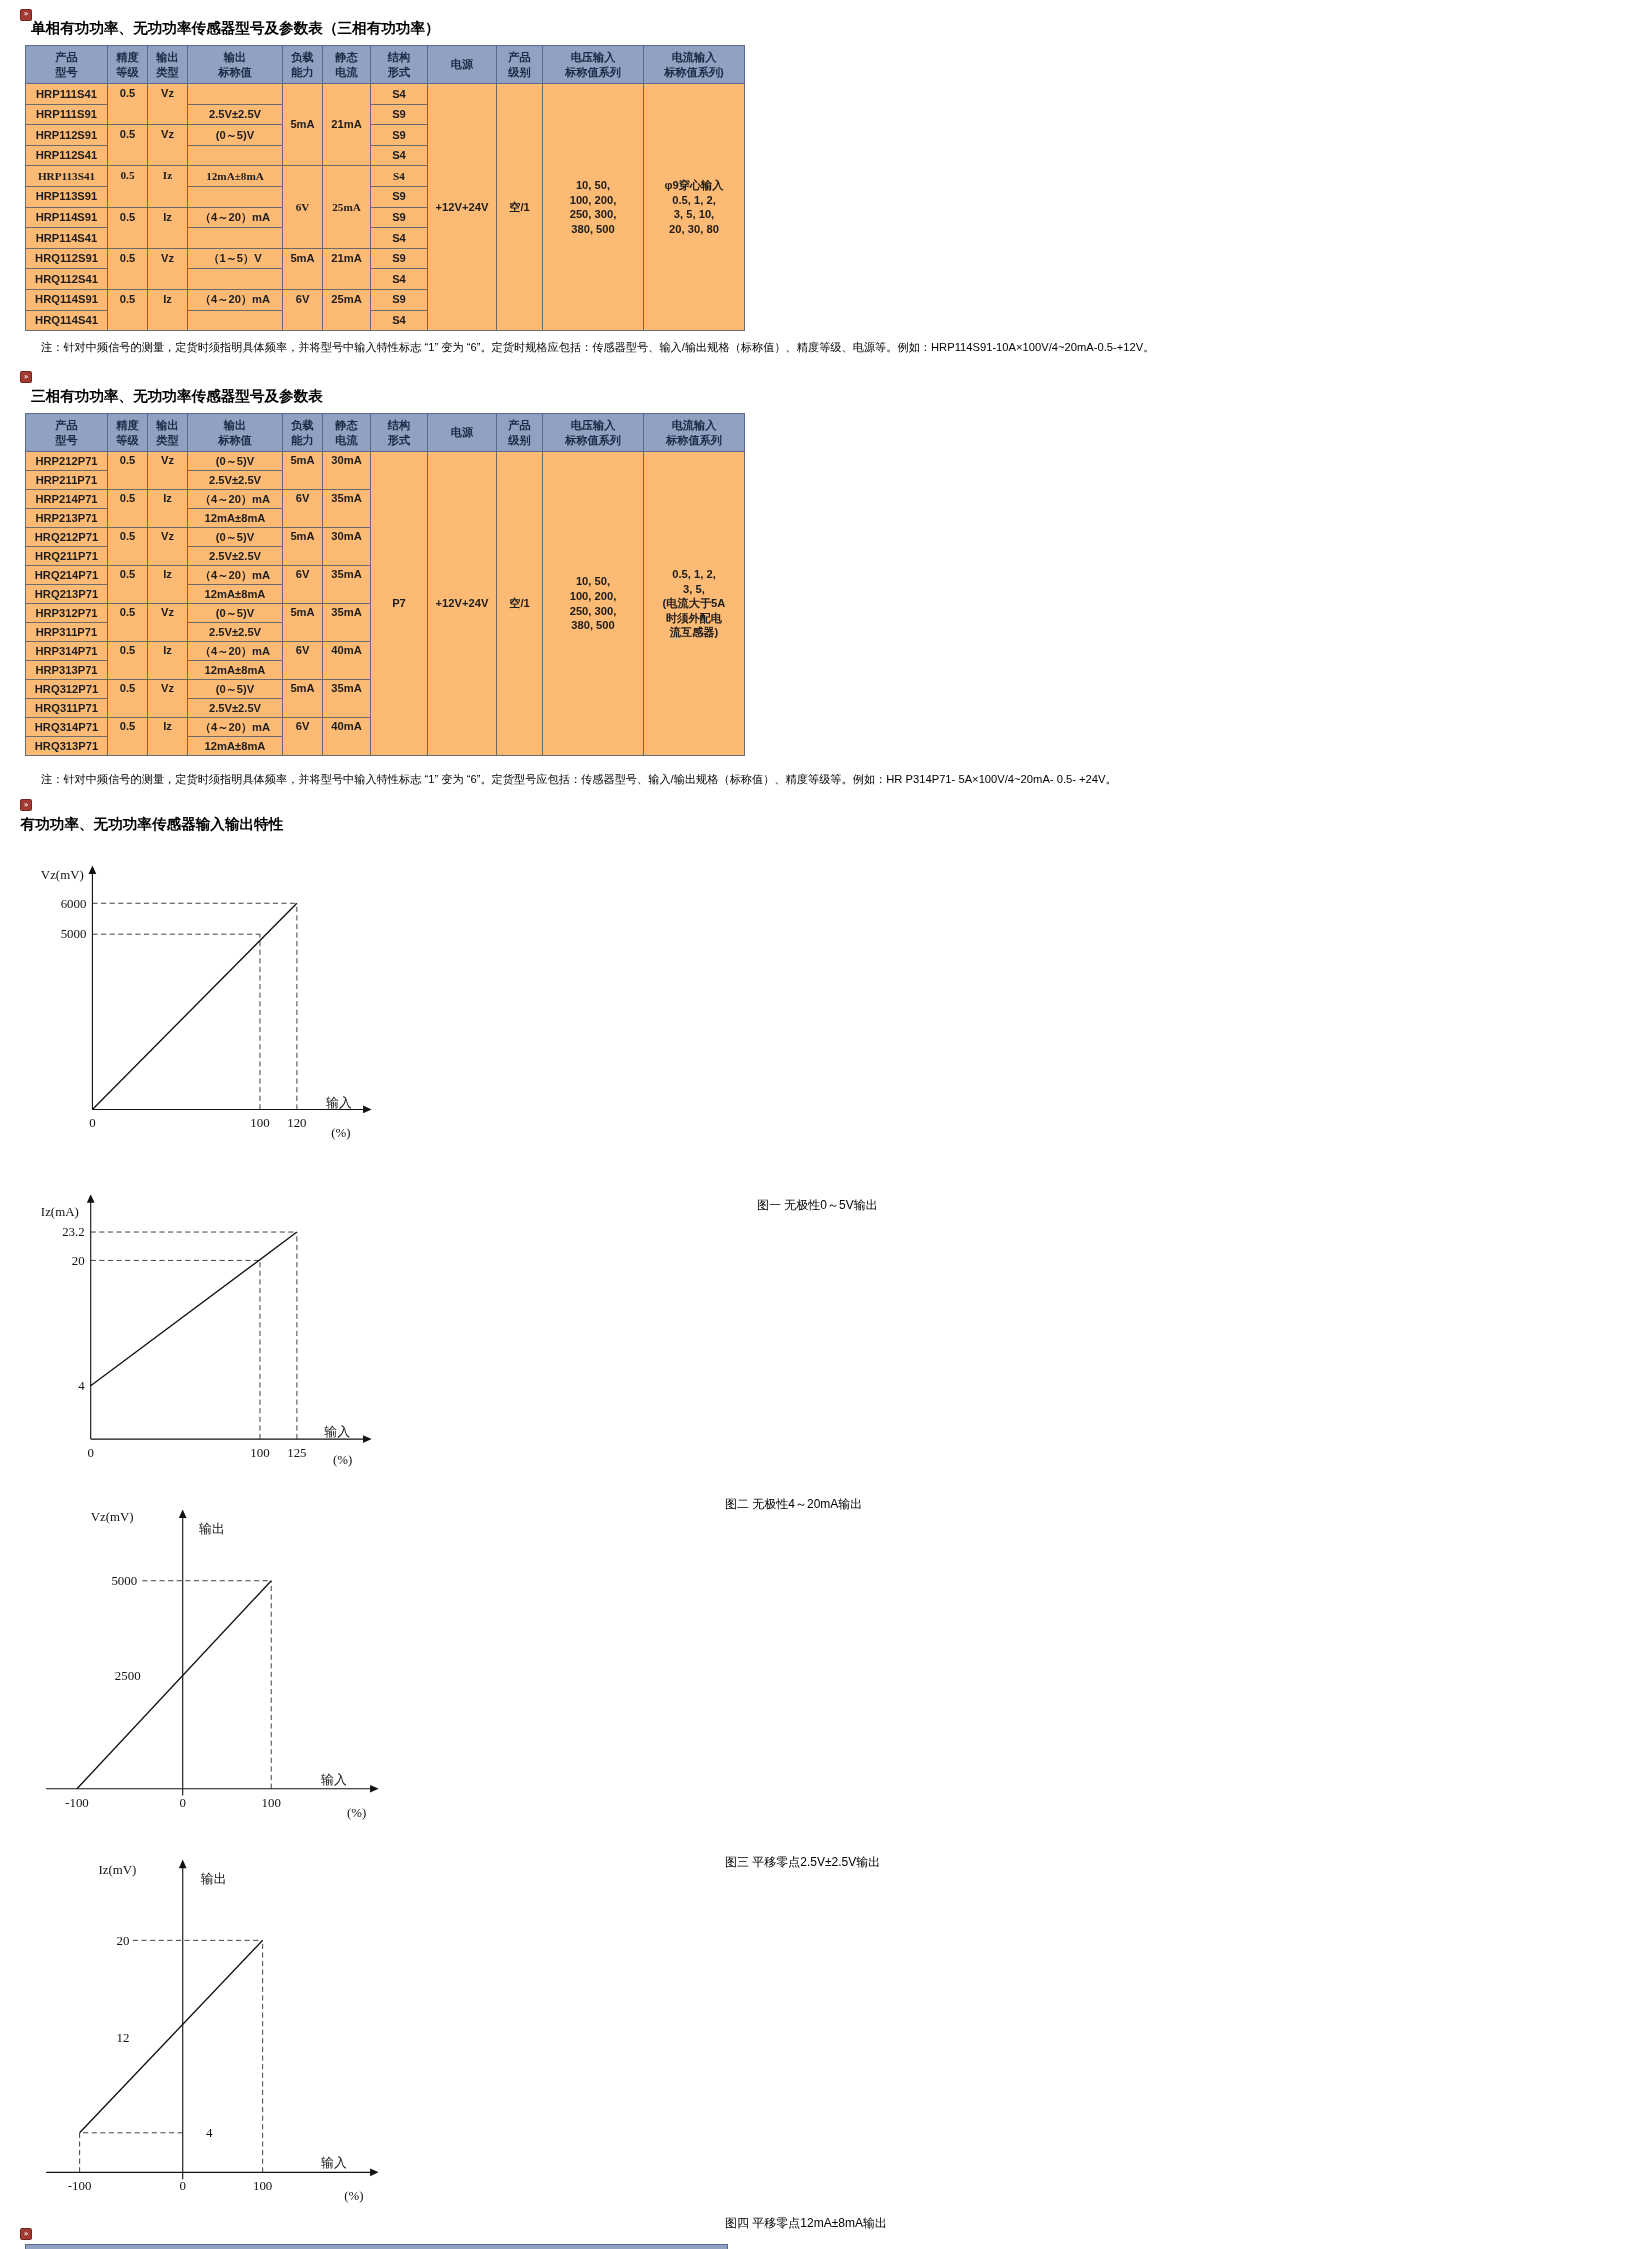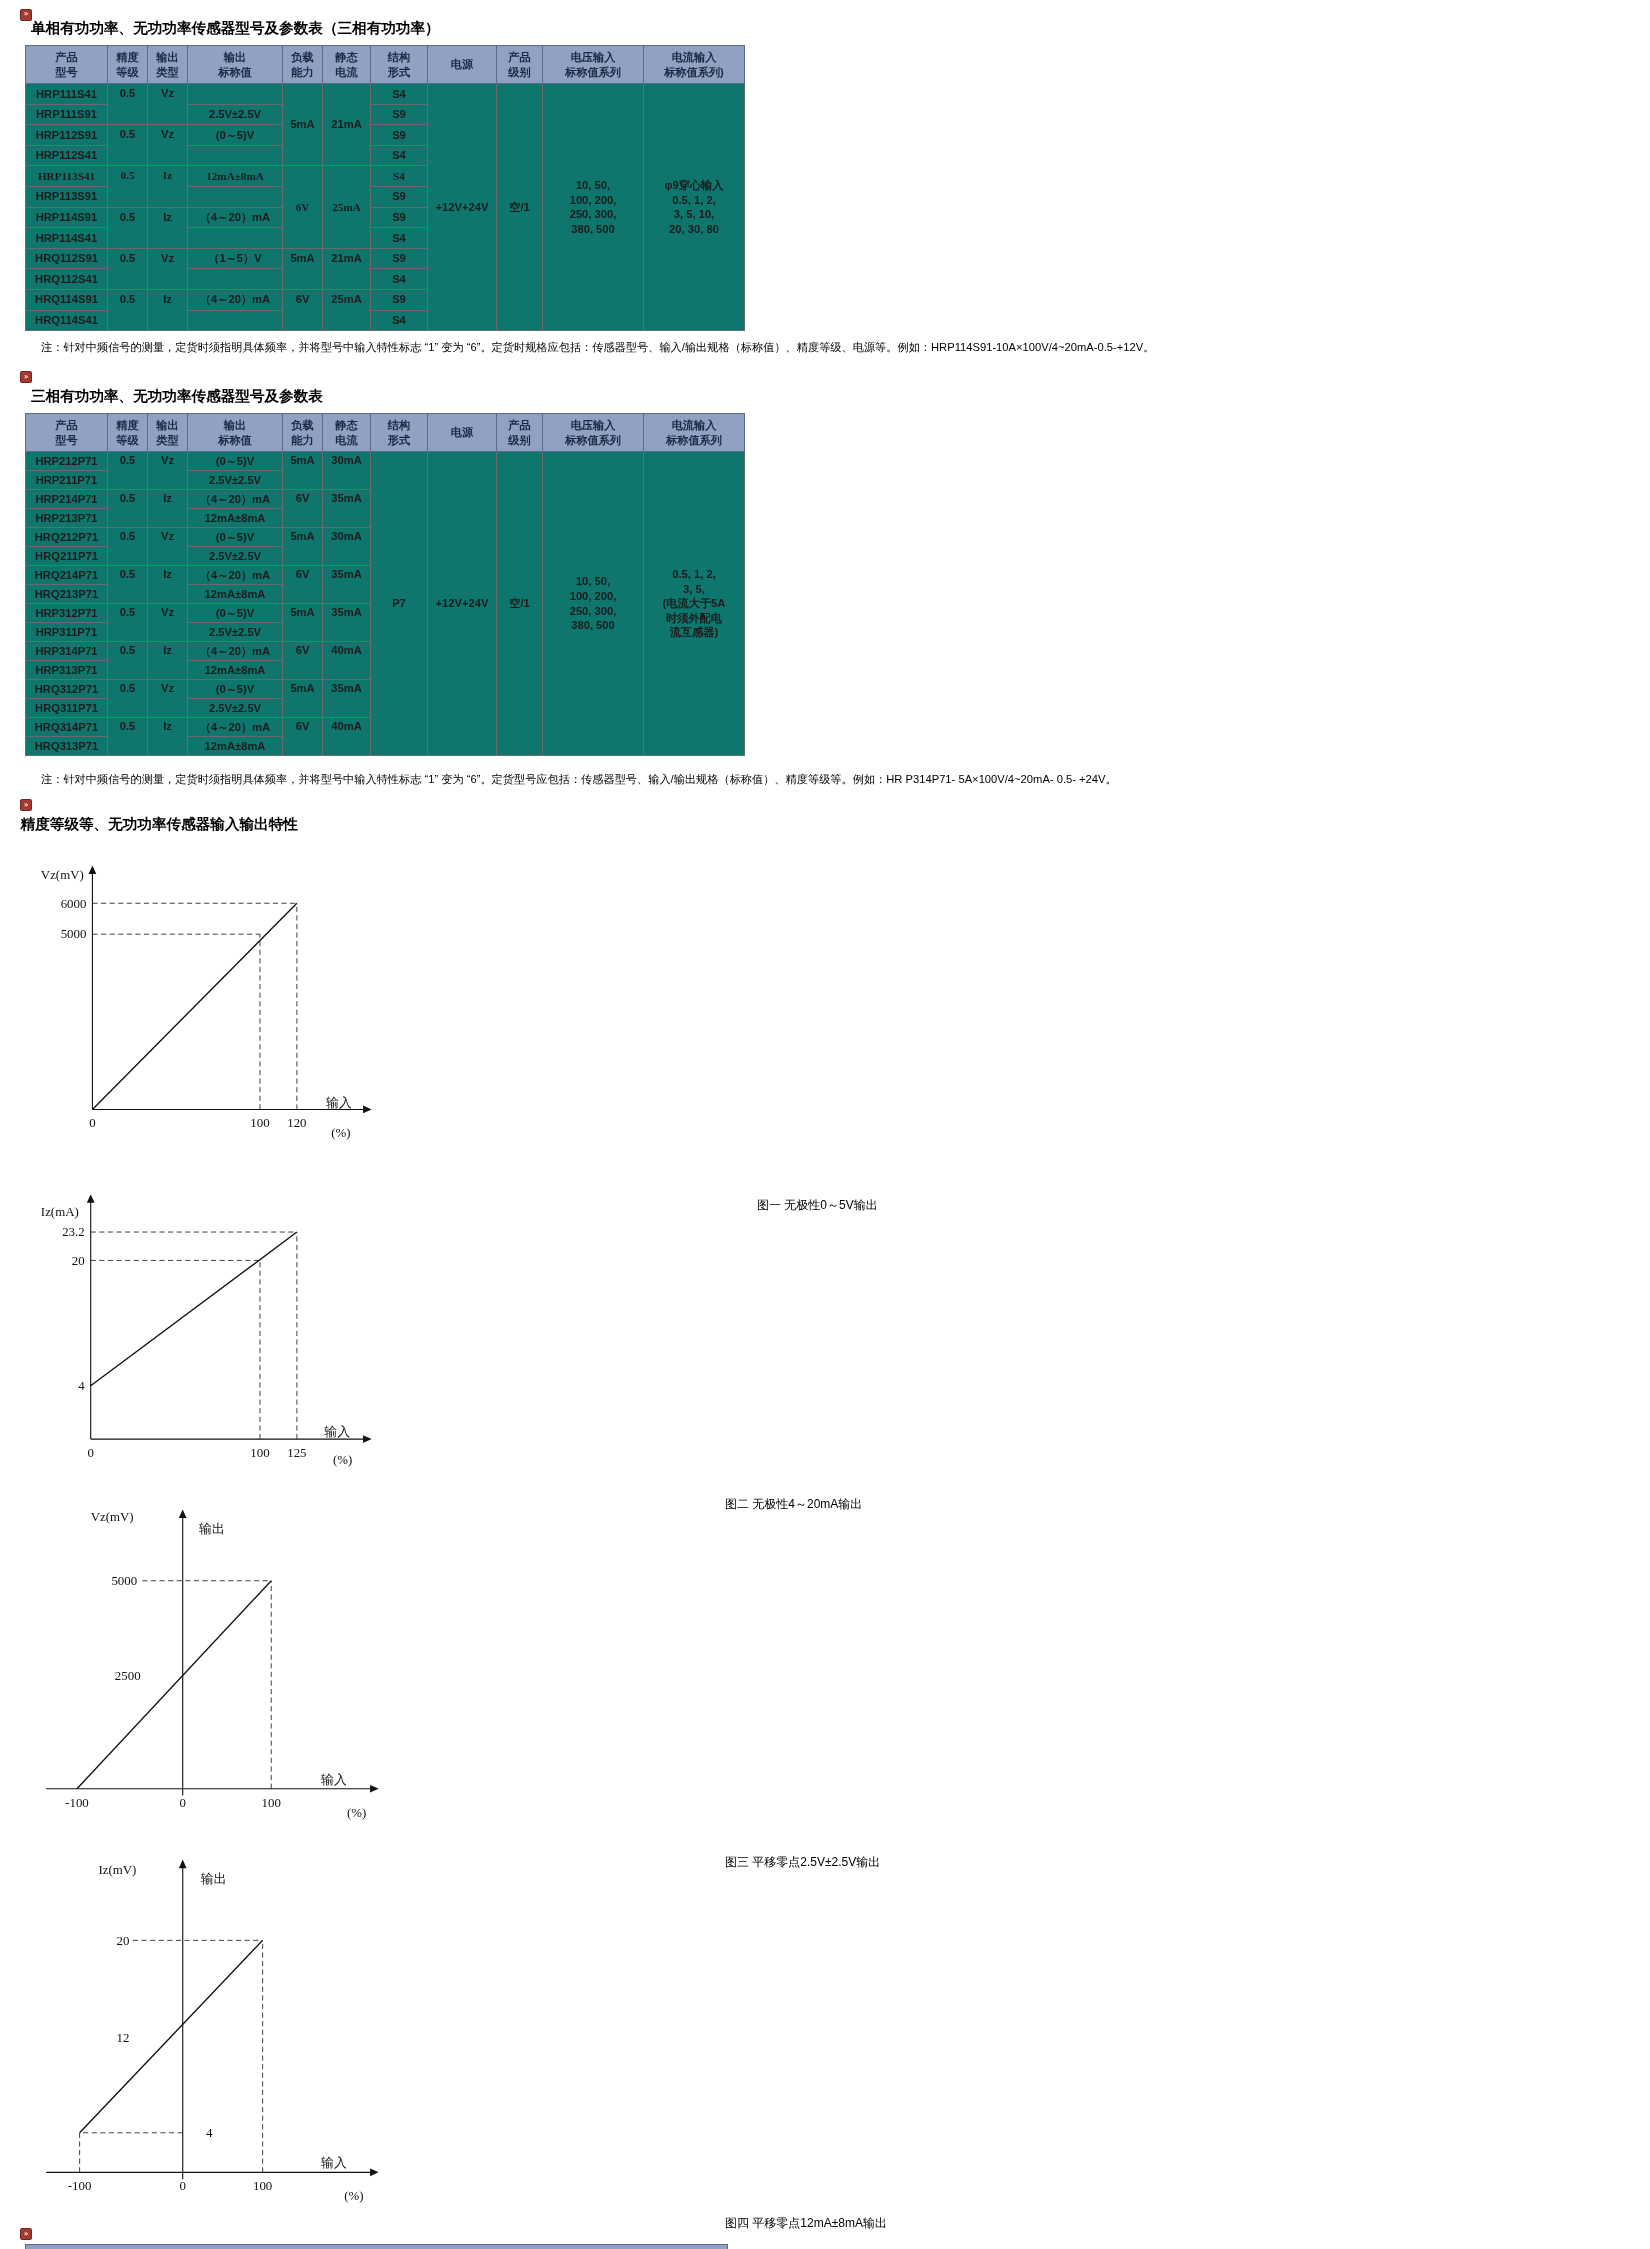--- a/index.html
+++ b/index.html
@@ -3,21 +3,21 @@
 <meta charset="utf-8">
 <style>
   html,body{margin:0;padding:0;background:#fff;}
   .page{position:relative;width:1651px;height:2250px;background:#fff;overflow:hidden;
         font-family:"Liberation Sans",sans-serif;color:#000;}
   .marker{position:absolute;width:10.3px;height:10.3px;background:var(--marker,#a23a32);
           border:0.9px solid #73251f;border-radius:1.7px;display:flex;align-items:center;justify-content:center;}
   .marker span{color:#fff;font-size:7.7px;line-height:8.6px;font-family:"DejaVu Sans",sans-serif;}
   .sec-title{position:absolute;margin:0;font-size:14.6px;font-weight:700;white-space:nowrap;color:#000;}
   .note{position:absolute;font-size:11.2px;white-space:nowrap;color:#000;}
-  .ptable{position:absolute;border-collapse:collapse;table-layout:fixed;background:#0f766e;
+  .ptable{position:absolute;border-collapse:collapse;table-layout:fixed;background:#fdba74;
           font-size:11.2px;font-weight:600;color:#1c1c1c;border:1.7px solid #555;}
   .ptable th,.ptable td{border:0.9px solid #6a6a6a;text-align:center;vertical-align:middle;
           padding:0 1.7px;white-space:pre-line;overflow:hidden;}
   .ptable thead tr{height:38px;}
   .ptable th{background:var(--header-bg,#91a1c1);color:var(--header-text,#1b2a44);
           font-size:11.2px;font-weight:700;line-height:14.6px;border:0.9px solid #5a6a8e;}
   .ptable td{line-height:1.3;}
   .ptable td.vtop{vertical-align:top;}
   .chart{position:absolute;}
   .chart svg text.num{font-family:"Liberation Serif",serif;font-size:15px;fill:#111;}
@@ -320,21 +320,21 @@
           <td>HRQ313P71</td>
           <td>12mA±8mA</td>
         </tr>
       </tbody>
     </table>
   <div class="note" style="left:41px;top:772px">注：针对中频信号的测量，定货时须指明具体频率，并将型号中输入特性标志 “1” 变为 “6”。定货型号应包括：传感器型号、输入/输出规格（标称值）、精度等级等。例如：HR P314P71- 5A×100V/4~20mA- 0.5- +24V。</div>
 
   <div class="marker" style="left:20px;top:799px">
       <span>»</span>
     </div>
-  <h2 class="sec-title" style="left:20.6px;top:815px">精度等级等、无功功率传感器输入输出特性</h2>
+  <h2 class="sec-title" style="left:20.6px;top:815px">有功功率、无功功率传感器输入输出特性</h2>
 
   <div class="chart" style="left: 34px; top: 860px;"><svg width="378" height="297" viewBox="0 0 440 345">
         <line x1="263" y1="290" x2="263" y2="86" stroke="#222" stroke-width="1" stroke-dasharray="6 4"></line>
         <line x1="68" y1="86" x2="263" y2="86" stroke="#222" stroke-width="1" stroke-dasharray="6 4"></line>
         <line x1="306" y1="290" x2="306" y2="50" stroke="#222" stroke-width="1" stroke-dasharray="6 4"></line>
         <line x1="68" y1="50" x2="306" y2="50" stroke="#222" stroke-width="1" stroke-dasharray="6 4"></line>
         <polyline points="68,290 306,50" fill="none" stroke="#111" stroke-width="1.6"></polyline>
         <line x1="68" y1="290" x2="384" y2="290" stroke="#111" stroke-width="1.3"></line>
         <polygon points="393,290 383,285.5 383,294.5" fill="#111"></polygon>
         <line x1="68" y1="15" x2="68" y2="290" stroke="#111" stroke-width="1.3"></line>

